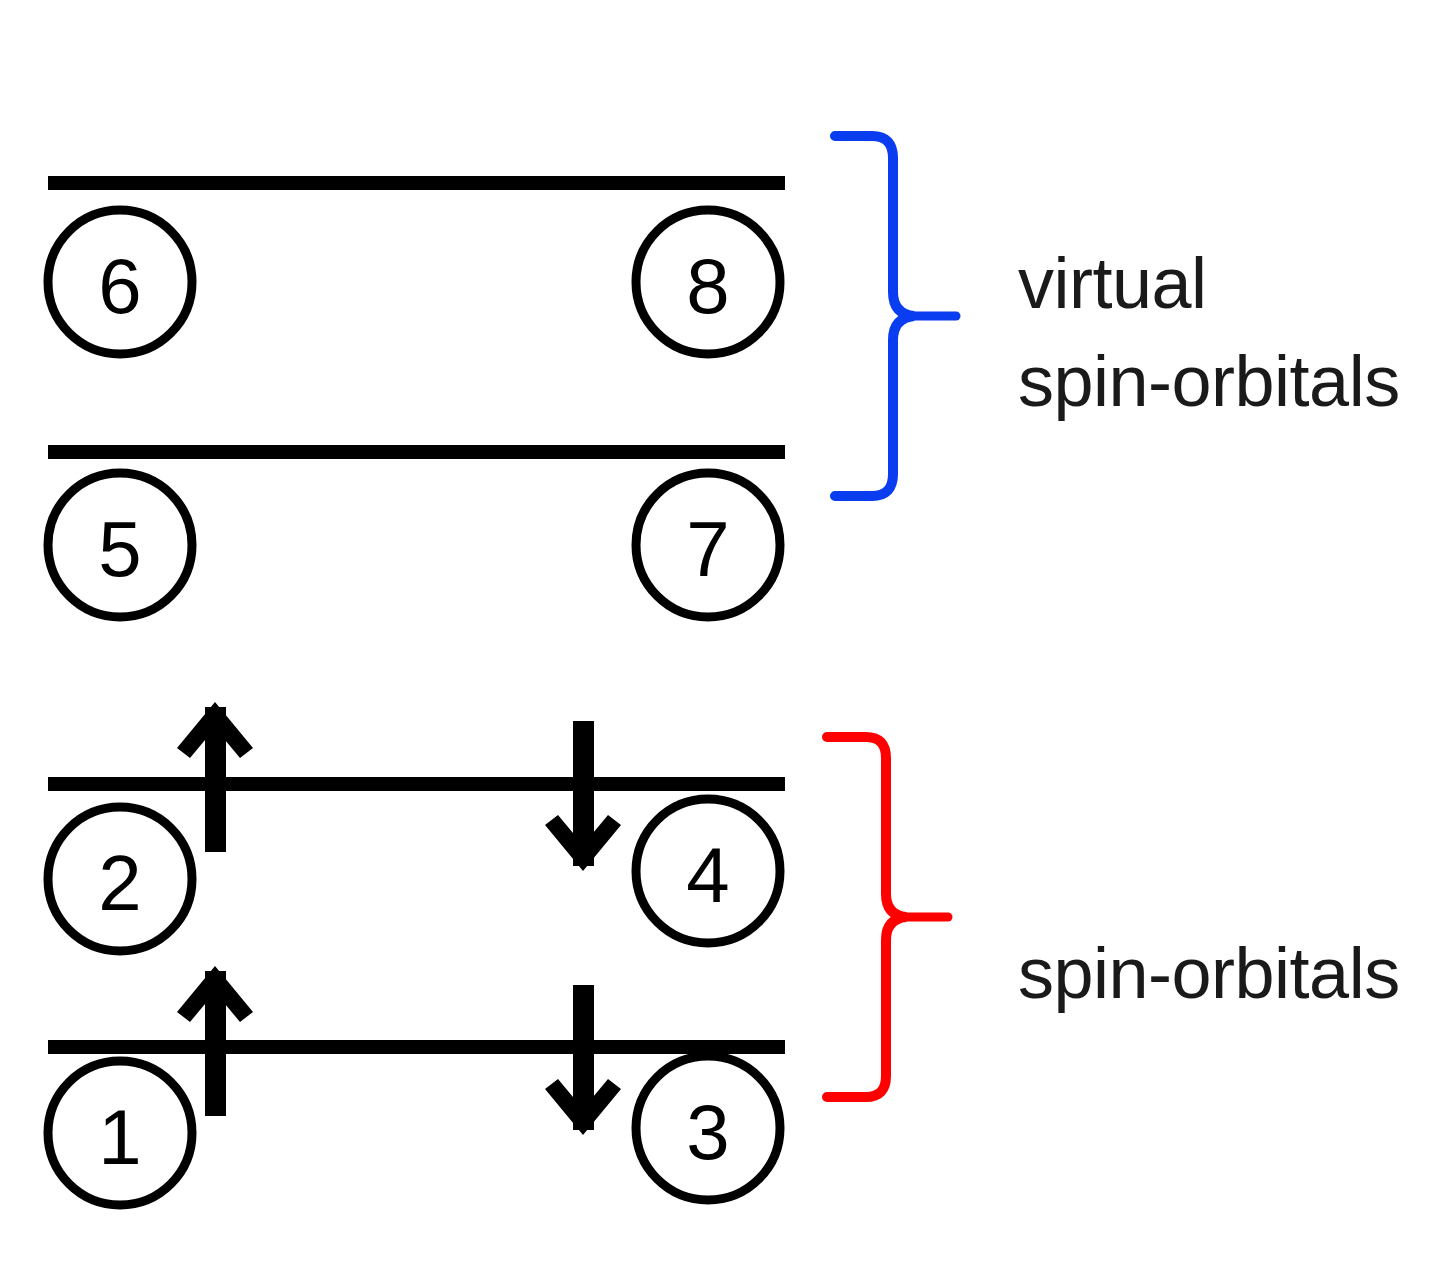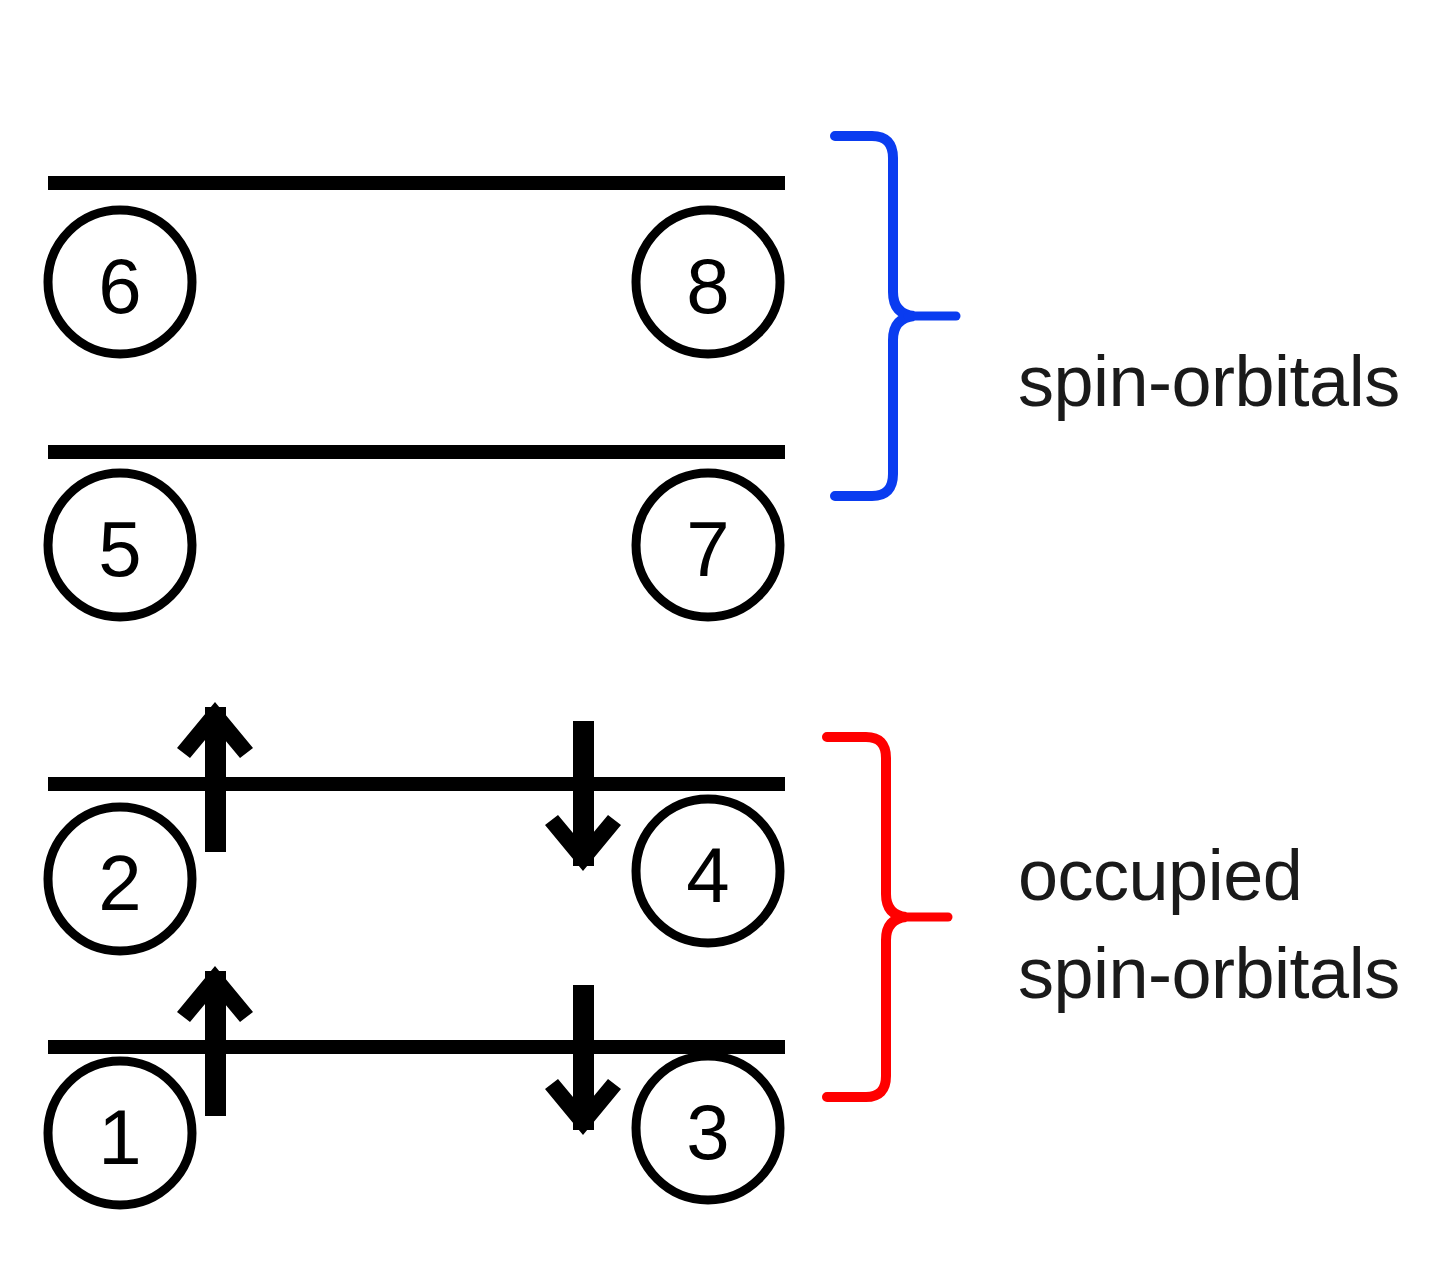--- a/index.html
+++ b/index.html
@@ -145,18 +145,18 @@
              L 886 894
              Q 886 915 906 917
              Q 886 919 886 940
              L 886 1076
              Q 886 1097 866 1097
              L 827 1097" fill="none" stroke="#FF0000" stroke-width="10" stroke-linecap="round"></path>
     <line x1="900" y1="917" x2="948" y2="917" stroke="#FF0000" stroke-width="9" stroke-linecap="round"></line>
 
   </svg>
 
+  <div class="label-text" style="left:1018px; top:232px;">virtual</div>
   <div class="label-text" style="left:1018px; top:330px;">spin-orbitals</div>
 
-  <div class="label-text" style="left:1018px; top:824px;">occupied</div>
   <div class="label-text" style="left:1018px; top:922px;">spin-orbitals</div>
 
 </div>
 
 </body></html>

